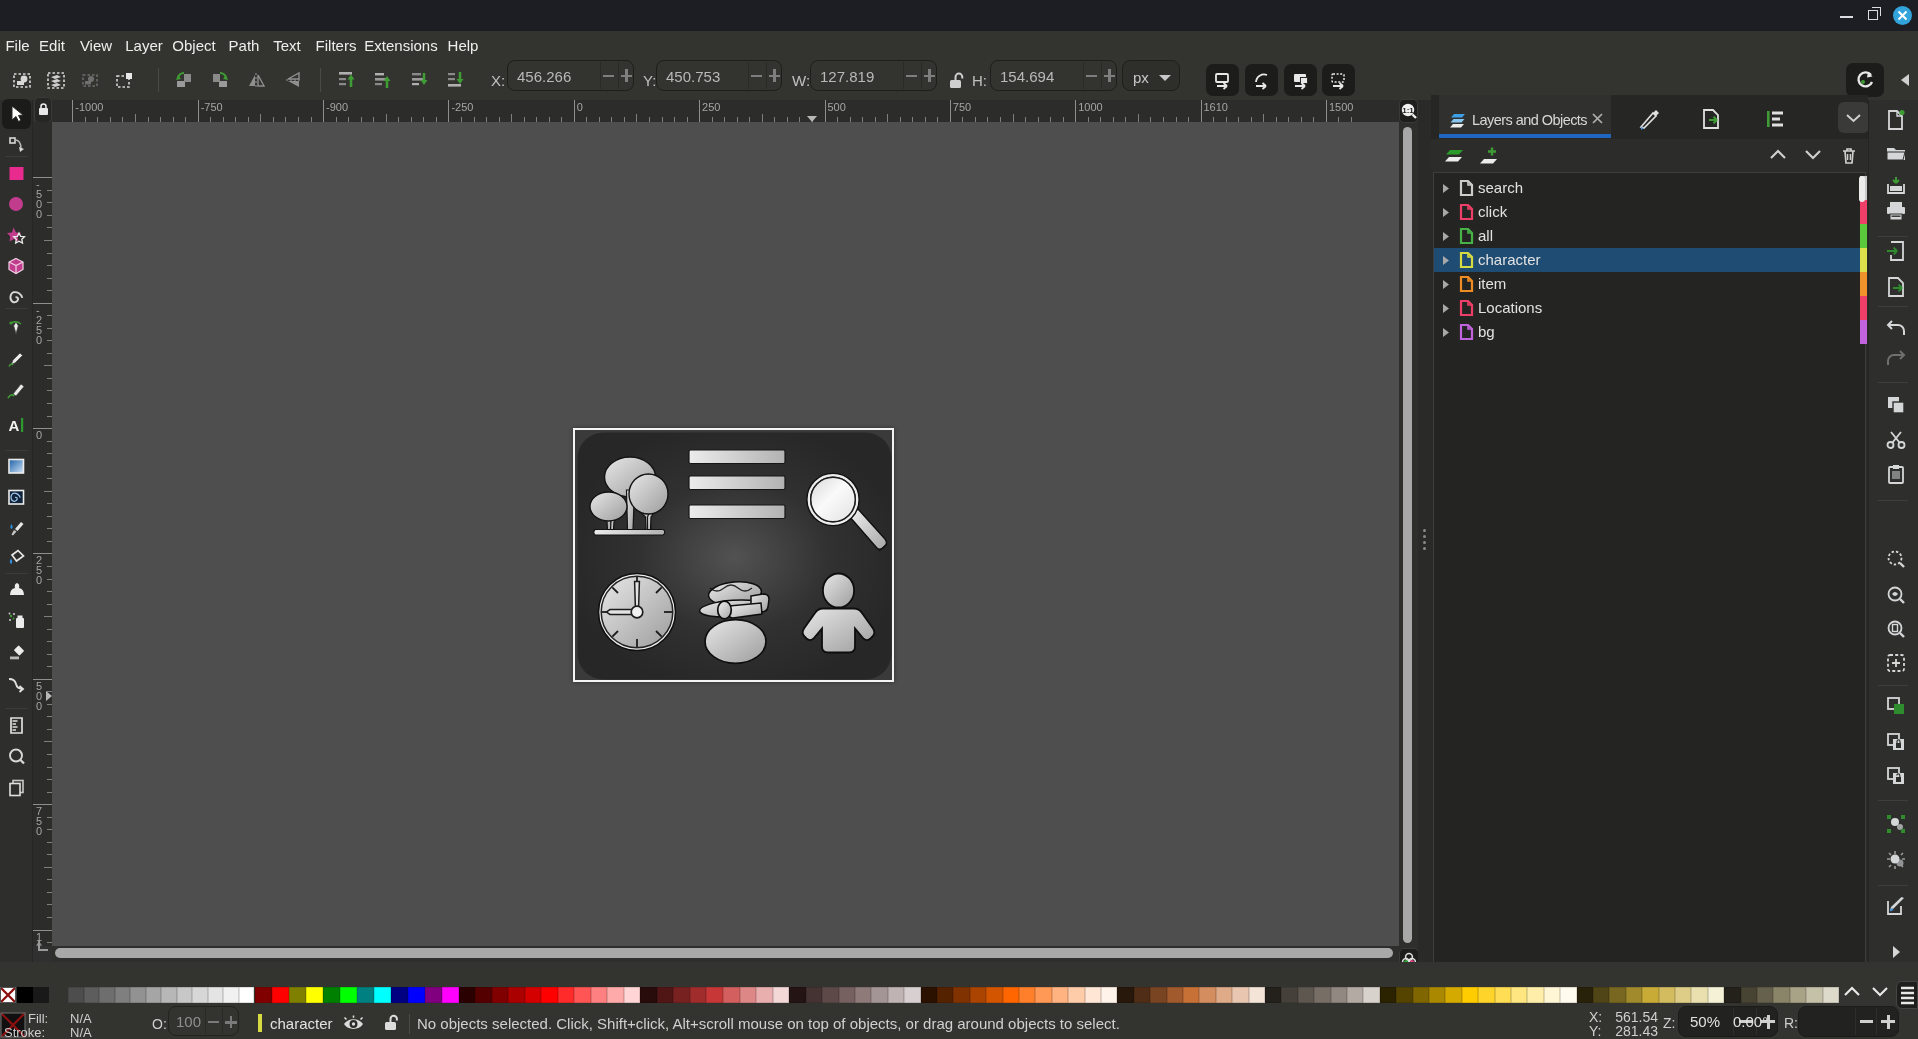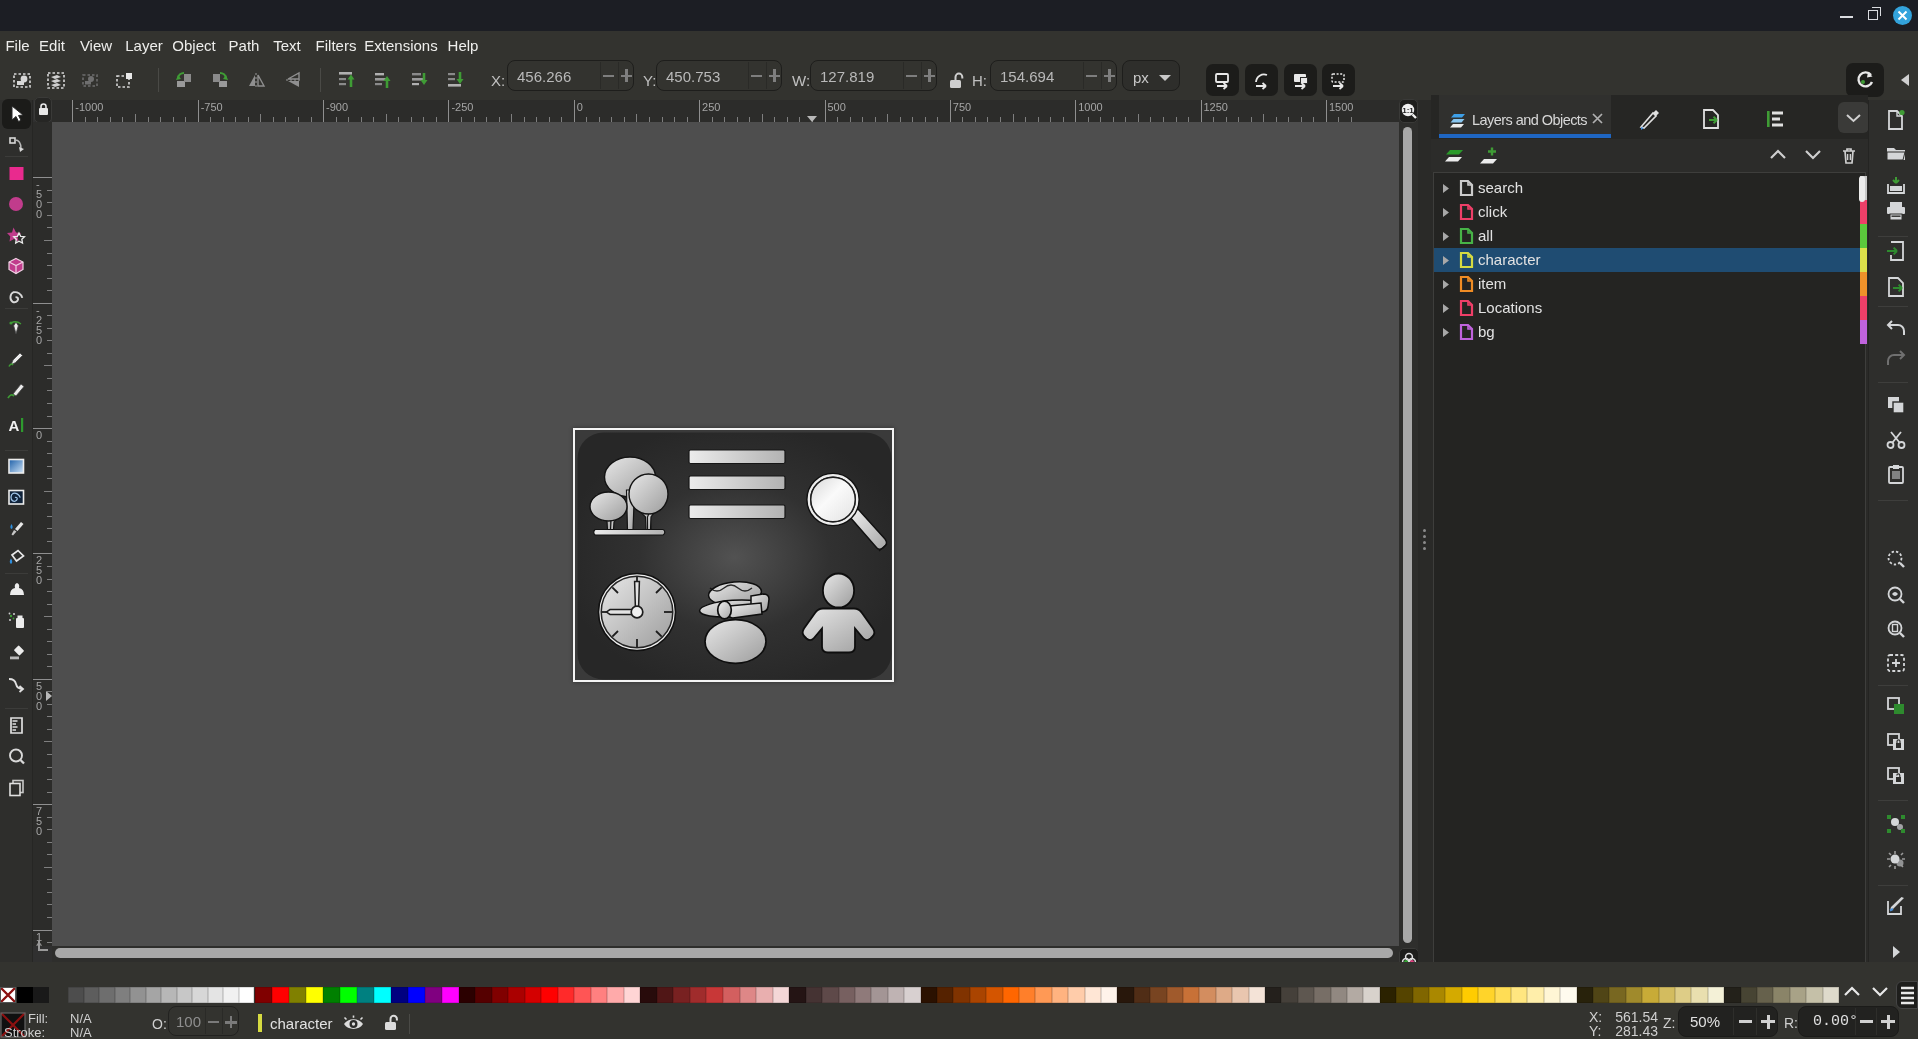--- a/index.html
+++ b/index.html
@@ -373,21 +373,21 @@
       <div class="abs" style="left:1035.7px;top:17px;width:1px;height:5px;background:#7f7f7f;"></div>
       <div class="abs" style="left:1048.3px;top:17px;width:1px;height:5px;background:#7f7f7f;"></div>
       <div class="abs" style="left:1060.8px;top:17px;width:1px;height:5px;background:#7f7f7f;"></div>
       <div class="abs" style="left:1073.3px;top:17px;width:1px;height:5px;background:#7f7f7f;"></div>
       <div class="abs" style="left:1085.9px;top:14px;width:1px;height:8px;background:#7f7f7f;"></div>
       <div class="abs" style="left:1098.4px;top:17px;width:1px;height:5px;background:#7f7f7f;"></div>
       <div class="abs" style="left:1110.9px;top:17px;width:1px;height:5px;background:#7f7f7f;"></div>
       <div class="abs" style="left:1123.5px;top:17px;width:1px;height:5px;background:#7f7f7f;"></div>
       <div class="abs" style="left:1136.0px;top:17px;width:1px;height:5px;background:#7f7f7f;"></div>
       <div class="abs" style="left:1148.5px;top:0;width:1px;height:22px;background:#8f8f8f;"></div>
-      <div class="abs" style="left:1151.5px;top:1px;color:#a5a5a5;font-size:11px;">1250</div>
+      <div class="abs" style="left:1151.5px;top:1px;color:#a5a5a5;font-size:11px;">1610</div>
       <div class="abs" style="left:1161.1px;top:17px;width:1px;height:5px;background:#7f7f7f;"></div>
       <div class="abs" style="left:1173.6px;top:17px;width:1px;height:5px;background:#7f7f7f;"></div>
       <div class="abs" style="left:1186.1px;top:17px;width:1px;height:5px;background:#7f7f7f;"></div>
       <div class="abs" style="left:1198.7px;top:17px;width:1px;height:5px;background:#7f7f7f;"></div>
       <div class="abs" style="left:1211.2px;top:14px;width:1px;height:8px;background:#7f7f7f;"></div>
       <div class="abs" style="left:1223.8px;top:17px;width:1px;height:5px;background:#7f7f7f;"></div>
       <div class="abs" style="left:1236.3px;top:17px;width:1px;height:5px;background:#7f7f7f;"></div>
       <div class="abs" style="left:1248.8px;top:17px;width:1px;height:5px;background:#7f7f7f;"></div>
       <div class="abs" style="left:1261.4px;top:17px;width:1px;height:5px;background:#7f7f7f;"></div>
       <div class="abs" style="left:1273.9px;top:0;width:1px;height:22px;background:#8f8f8f;"></div>
@@ -979,32 +979,33 @@
       <path d="M2 10 C6 3.5 17 3.5 21 10 C17 16.5 6 16.5 2 10 Z" fill="#dcdcdc"></path>
       <circle cx="11.5" cy="10" r="4" fill="#2c2c2a"></circle>
       <circle cx="11.5" cy="10" r="1.7" fill="#dcdcdc"></circle>
       <path d="M4.5 5.5 L2.5 3.5 M11.5 3.8 V1.5 M18.5 5.5 L20.5 3.5" stroke="#dcdcdc" stroke-width="1.6"></path>
     </svg>
 <svg class="ico" style="left:383px;top:1013px;" width="17" height="19" viewBox="0 0 17 19">
       <rect x="2" y="9" width="11" height="8" rx="1.5" fill="#dcdcdc"></rect>
       <path d="M7.5 9 V6 a3.2 3.2 0 0 1 6.4 0 V7.5" fill="none" stroke="#dcdcdc" stroke-width="2"></path>
     </svg>
 <div class="abs" style="left:409px;top:1014px;width:1px;height:20px;background:#4a4a46;"></div>
+<div class="abs" style="left:417px;top:1015px;color:#d0d0d0;font-size:15px;">No objects selected. Click, Shift+click, Alt+scroll mouse on top of objects, or drag around objects to select.</div>
 <div class="abs" style="left:1589px;top:1009px;color:#cfcfcf;font-size:14px;">X:</div>
 <div class="abs" style="left:1589px;top:1023px;color:#cfcfcf;font-size:14px;">Y:</div>
 <div class="abs" style="left:1613px;top:1009px;width:45px;text-align:right;color:#cfcfcf;font-size:14px;">561.54</div>
 <div class="abs" style="left:1613px;top:1023px;width:45px;text-align:right;color:#cfcfcf;font-size:14px;">281.43</div>
 <div class="abs" style="left:1663px;top:1015px;color:#cfcfcf;font-size:14px;">Z:</div>
 <div class="abs" style="left:1678px;top:1006px;width:100px;height:31px;background:#222220;border:1px solid #1b1b19;border-radius:8px;"></div>
 <div class="abs" style="left:1733px;top:1008px;width:1px;height:27px;background:#2e2e2b;"></div>
 <div class="abs" style="left:1756px;top:1008px;width:1px;height:27px;background:#2e2e2b;"></div>
 <div class="abs" style="left:1690px;top:1013px;color:#e0e0e0;font-size:15px;">50%</div>
 <div class="abs" style="left:1739px;top:1020px;width:13px;height:2.5px;background:#d0d0d0;"></div>
 <div class="abs" style="left:1761px;top:1020px;width:14px;height:3px;background:#d0d0d0;"></div>
 <div class="abs" style="left:1766.5px;top:1014.5px;width:3px;height:14px;background:#d0d0d0;"></div>
 <div class="abs" style="left:1784px;top:1015px;color:#cfcfcf;font-size:14px;">R:</div>
 <div class="abs" style="left:1798px;top:1006px;width:101px;height:31px;background:#222220;border:1px solid #1b1b19;border-radius:8px;"></div>
 <div class="abs" style="left:1855px;top:1008px;width:1px;height:27px;background:#2e2e2b;"></div>
 <div class="abs" style="left:1876px;top:1008px;width:1px;height:27px;background:#2e2e2b;"></div>
-<div class="abs" style="left:1813px;top:1013px;color:#e0e0e0;font-size:15px;font-family:Liberation Mono, monospace;">0.00°</div>
+<div class="abs" style="left:1733px;top:1013px;color:#e0e0e0;font-size:15px;">0.00°</div>
 <div class="abs" style="left:1860px;top:1020px;width:13px;height:2.5px;background:#d0d0d0;"></div>
 <div class="abs" style="left:1881px;top:1020px;width:14px;height:3px;background:#d0d0d0;"></div>
 <div class="abs" style="left:1886.5px;top:1014.5px;width:3px;height:14px;background:#d0d0d0;"></div>
 </div>
 </body></html>

